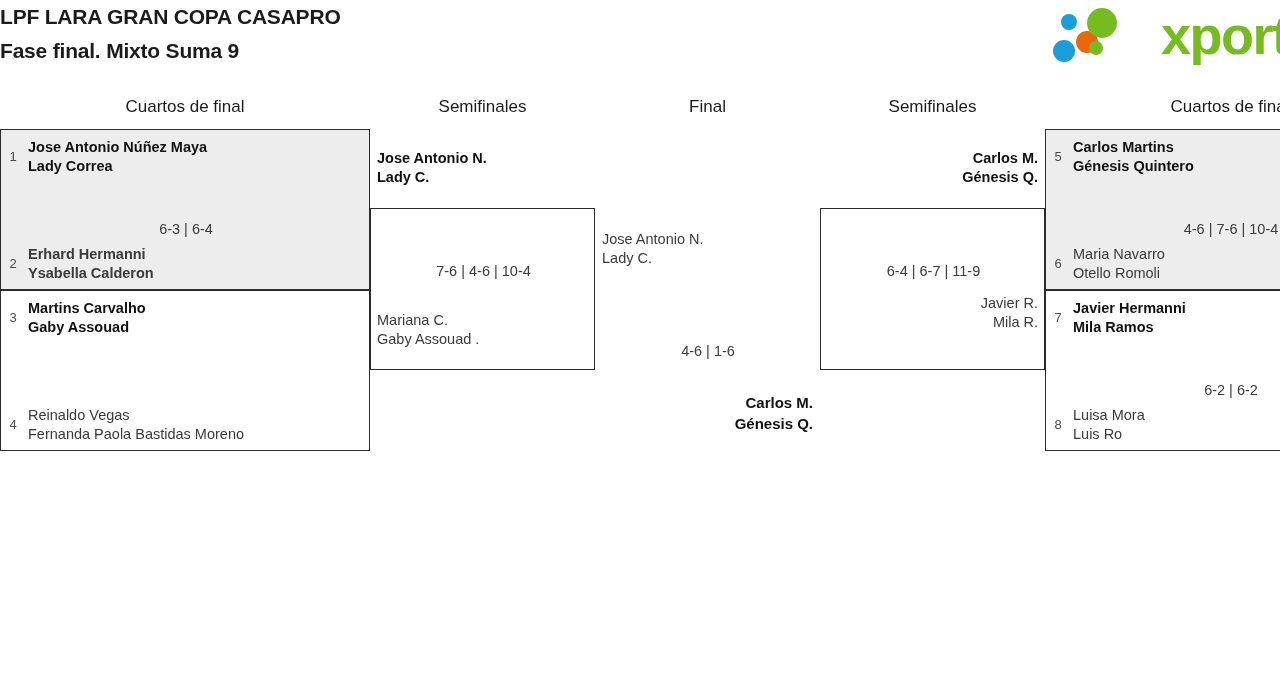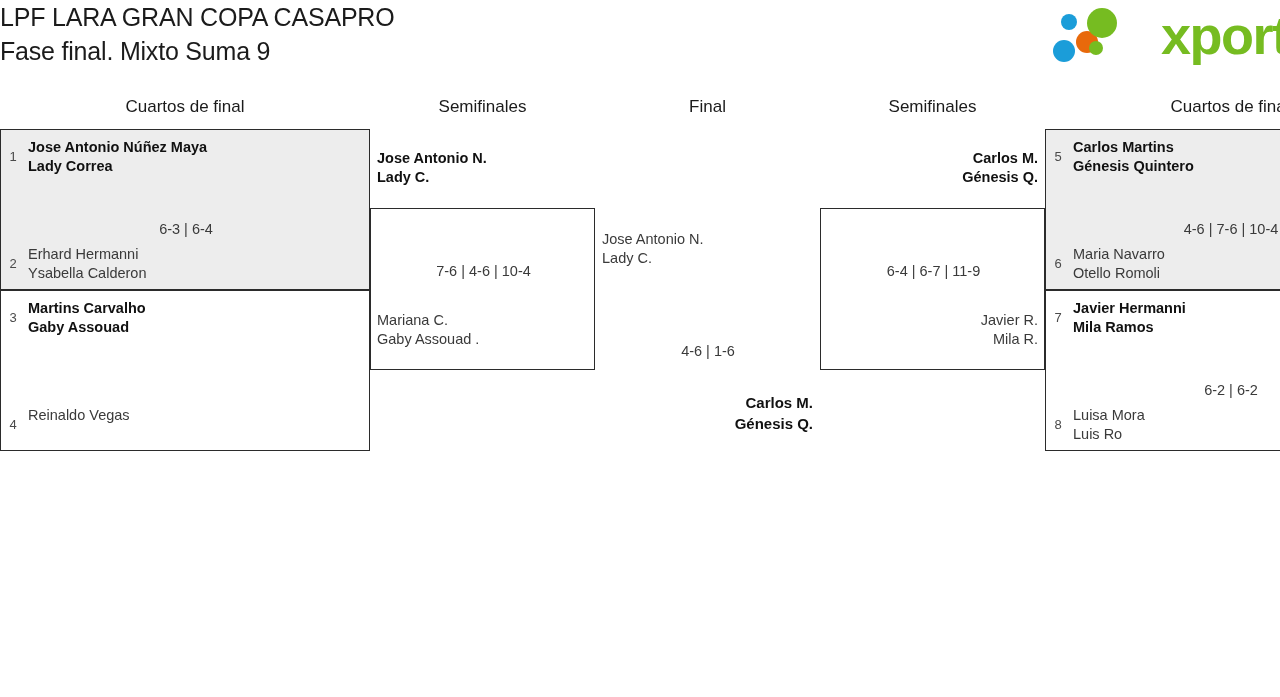--- a/index.html
+++ b/index.html
@@ -21,22 +21,22 @@
     position: absolute;
     left: 0; top: 0;
     width: 1280px; height: 88px;
   }
   #title-block {
     position: absolute;
     left: 0; top: 0;
     width: 700px;
   }
   .title-line {
-    font-size: 25px;
-    font-weight: normal;
+    font-size: 21px;
+    font-weight: bold;
     line-height: 34px;
     letter-spacing: -0.2px;
     white-space: nowrap;
   }
 
   
   #logo {
     position: absolute;
     left: 1049px; top: 6px;
     width: 228px; height: 60px;
@@ -154,35 +154,36 @@
 <div class="round-header" id="round-header-4">Cuartos de final</div>
 
 <div class="match-box shaded" style="left:0px; top:129px; width:370px; height:161px;">
   <div class="seed" style="left:3px; top:19px;">1</div>
   <div class="team winner" style="left:27px; top:8px;">
     <span class="p1">Jose Antonio Núñez Maya</span>
     <span class="p2">Lady Correa</span>
   </div>
   <div class="score align-center" style="left:27px; top:70px; width:316px;">6-3 | 6-4</div>
   <div class="seed" style="left:3px; top:126px;">2</div>
-  <div class="team loser" style="left:27px; top:115px;">
+  <div class="team loser" style="left:27px; top:115px;font-weight:bold;">
     <span class="p1">Erhard Hermanni</span>
     <span class="p2">Ysabella Calderon</span>
   </div>
 </div>
 
 <div class="match-box plain" style="left:0px; top:290px; width:370px; height:161px;">
   <div class="seed" style="left:3px; top:19px;">3</div>
   <div class="team winner" style="left:27px; top:8px;">
     <span class="p1">Martins Carvalho</span>
     <span class="p2">Gaby Assouad</span>
   </div>
   <div class="seed" style="left:3px; top:126px;">4</div>
   <div class="team loser" style="left:27px; top:115px;">
     <span class="p1">Reinaldo Vegas</span>
+    <span class="p2">Fernanda Paola Bastidas Moreno</span>
   </div>
 </div>
 
 <div class="match-box plain" style="left:370px; top:208px; width:225px; height:162px;">
   <div class="score align-center" style="left:6px; top:33px; width:213px;">7-6 | 4-6 | 10-4</div>
 </div>
 <div class="team winner" style="left:377px; top:149px;">
   <span class="p1">Jose Antonio N.</span>
   <span class="p2">Lady C.</span>
 </div>
@@ -197,21 +198,21 @@
 </div>
 <div class="score align-center" style="left:620px; top:322px; width:176px;">4-6 | 1-6</div>
 
 <div class="match-box plain" style="left:820px; top:208px; width:225px; height:162px;">
   <div class="score align-center" style="left:6px; top:33px; width:213px;">6-4 | 6-7 | 11-9</div>
 </div>
 <div class="team winner align-right" style="left:818px; top:149px; width:220px;">
   <span class="p1">Carlos M.</span>
   <span class="p2">Génesis Q.</span>
 </div>
-<div class="team loser align-right" style="left:818px; top:311px; width:220px;">
+<div class="team loser align-right" style="left:818px; top:294px; width:220px;">
   <span class="p1">Javier R.</span>
   <span class="p2">Mila R.</span>
 </div>
 
 <div class="match-box shaded" style="left:1045px; top:129px; width:370px; height:161px;">
   <div class="seed" style="left:3px; top:19px;">5</div>
   <div class="team winner" style="left:27px; top:8px;">
     <span class="p1">Carlos Martins</span>
     <span class="p2">Génesis Quintero</span>
   </div>

